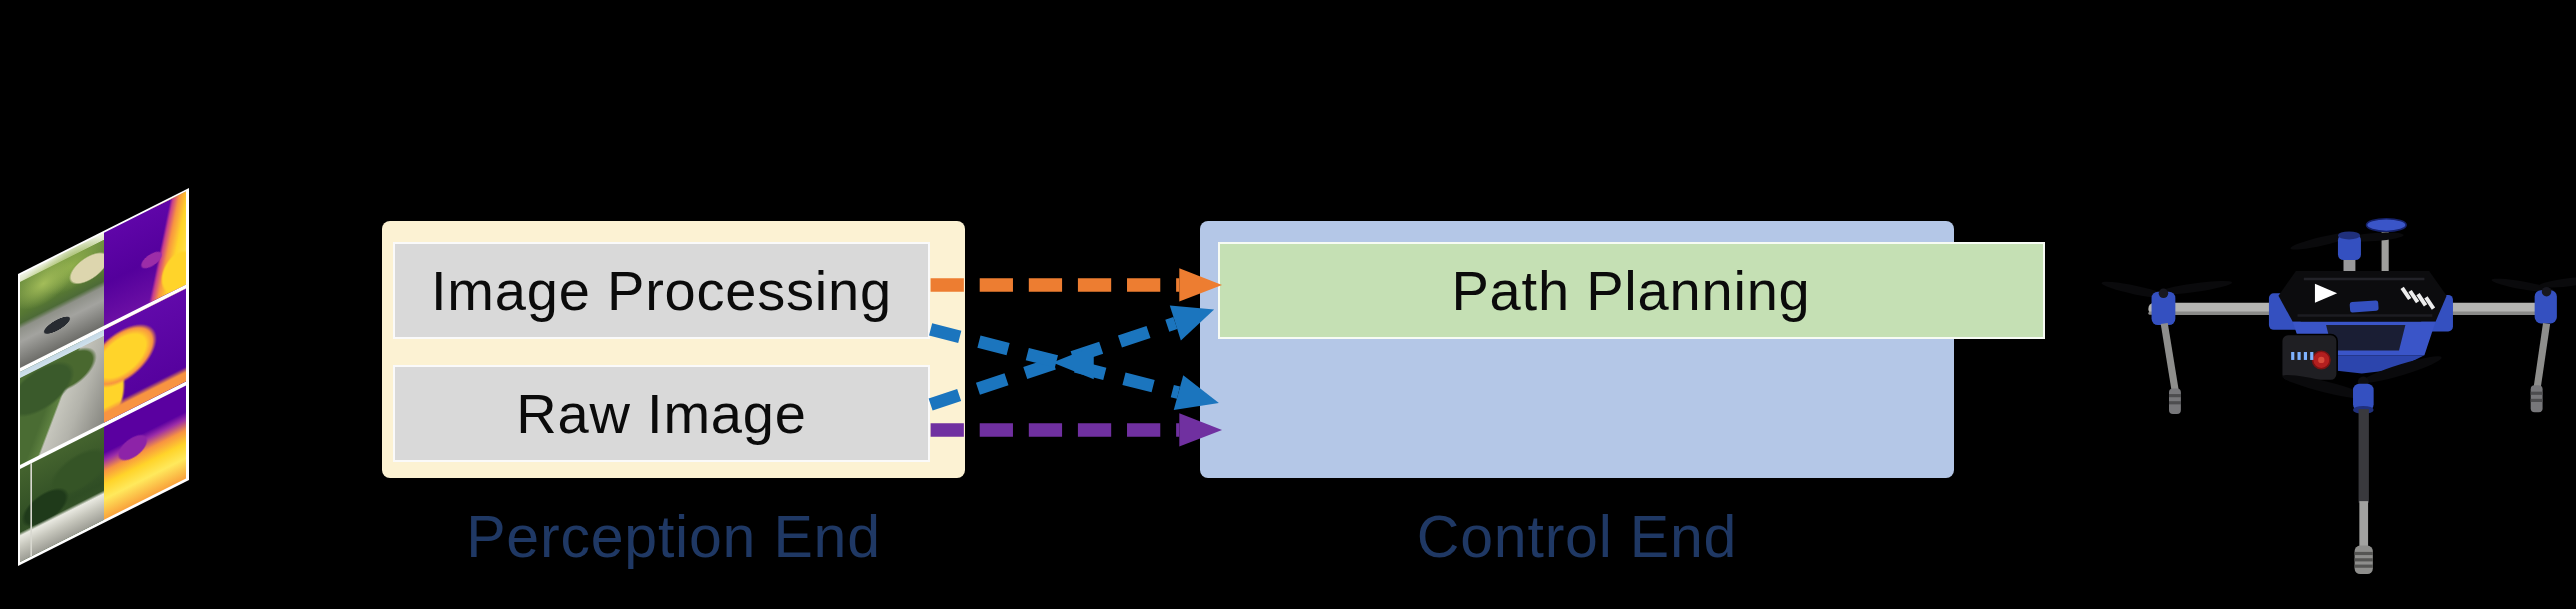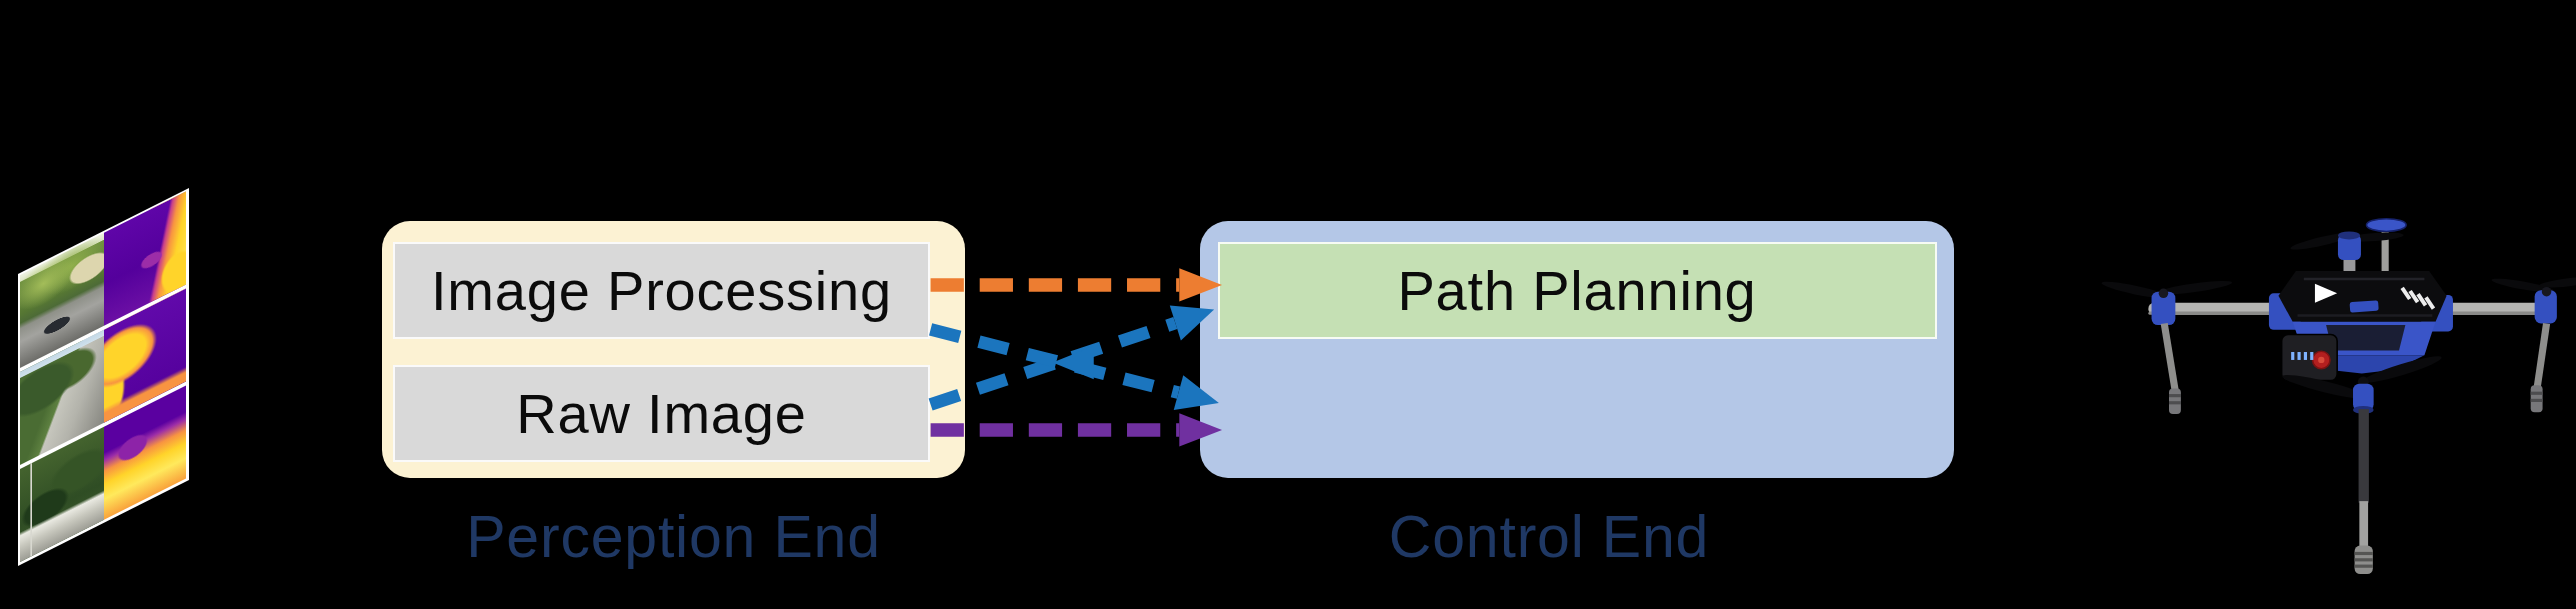--- a/index.html
+++ b/index.html
@@ -44,39 +44,39 @@
     linear-gradient(to right, rgba(0,0,0,0) 12%, #d8d8d0 12.8%, #d8d8d0 14%, rgba(0,0,0,0) 14.8%),
     linear-gradient(to bottom, rgba(0,0,0,0) 68%, #e9e9e1 72%, #c7c7bd 84%, #9d9d95 100%),
     radial-gradient(ellipse 36px 24px at 30% 55%, #1f3a1a 55%, rgba(0,0,0,0) 66%),
     radial-gradient(ellipse 44px 28px at 70% 35%, #355426 55%, rgba(0,0,0,0) 68%),
     linear-gradient(to bottom,#44632e 0%,#2f4d24 60%,#3f5c2e 100%);}
   .dep3{background:
     radial-gradient(ellipse 24px 17.5px at 35% 38%, #8d23a8 55%, rgba(0,0,0,0) 63%),
     linear-gradient(to bottom,#5a00a0 28%,#9c2da8 36%,#f89441 48%,#ffd42a 62%,#ffe95c 78%,#f9a23b 100%);}
 
   
-  .group-box{position:absolute;top:221px;height:257px;border-radius:28px;}
+  .group-box{position:absolute;top:221px;height:257px;border-radius:8px;}
   .perception-box{left:382px;width:583px;background:#FCF2D3;}
   .control-box{left:1200px;width:754px;background:#B4C7E7;}
   .module{
     position:absolute;height:97px;display:flex;align-items:center;justify-content:center;
     font-size:56px;color:#0b0b0b;letter-spacing:0.8px;white-space:nowrap;
     border:2.4px solid rgba(255,255,255,.85);box-sizing:border-box;
   }
   .module.r1{top:21.4px;}
   .module.r2{top:144px;}
   .perception-box .module{left:11px;width:537px;background:#D9D9D9;}
-  .control-box .module{left:17.5px;width:719px;background:#C5E0B4;}
+  .control-box .module{left:17.5px;width:827px;background:#C5E0B4;}
 
   .group-title{
     position:absolute;top:512px;height:56px;line-height:51px;text-align:center;
     font-size:59px;font-weight:normal;color:#1F3864;letter-spacing:0.8px;
   }
   .perception-title{left:382px;width:583px;}
-  .control-title{left:1172px;width:754px;}
+  .control-title{left:1200px;width:754px;}
 
   
   .arrows-svg{position:absolute;left:913px;top:262px;width:333px;height:198px;}
 
   
   .drone-svg{position:absolute;left:2088px;top:214px;width:488px;height:395px;}
 </style>
 </head>
 <body>
 

